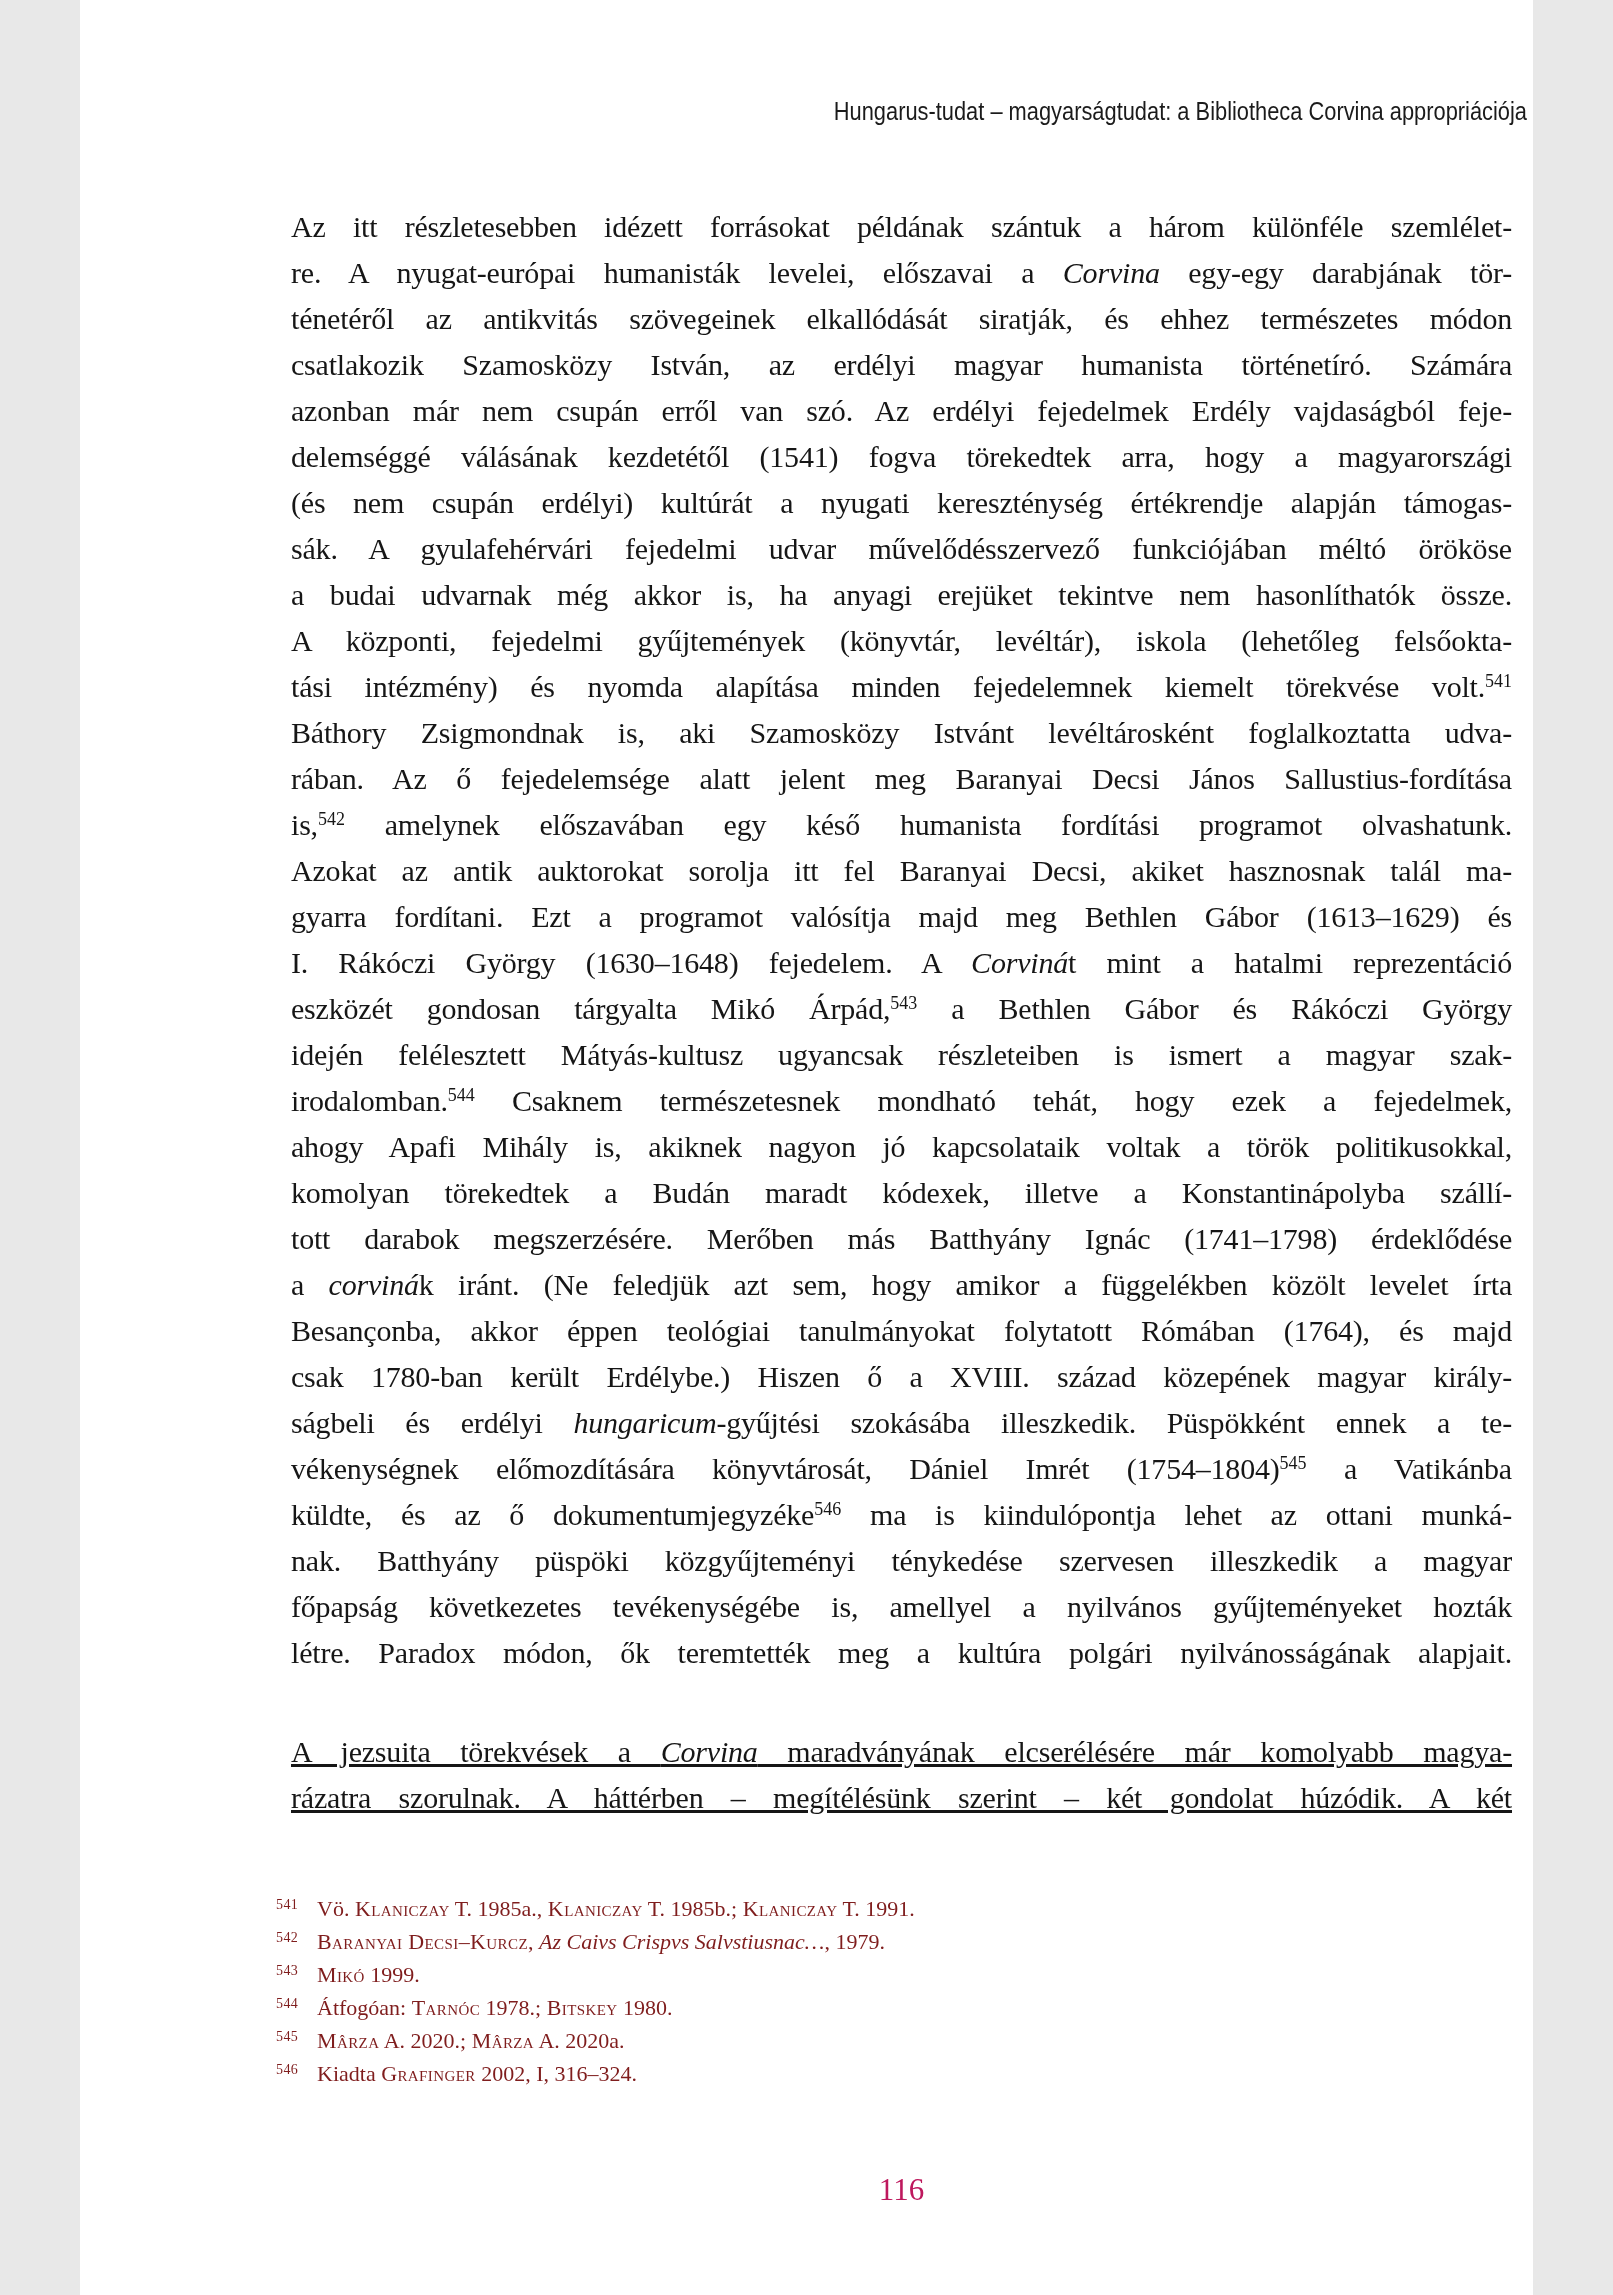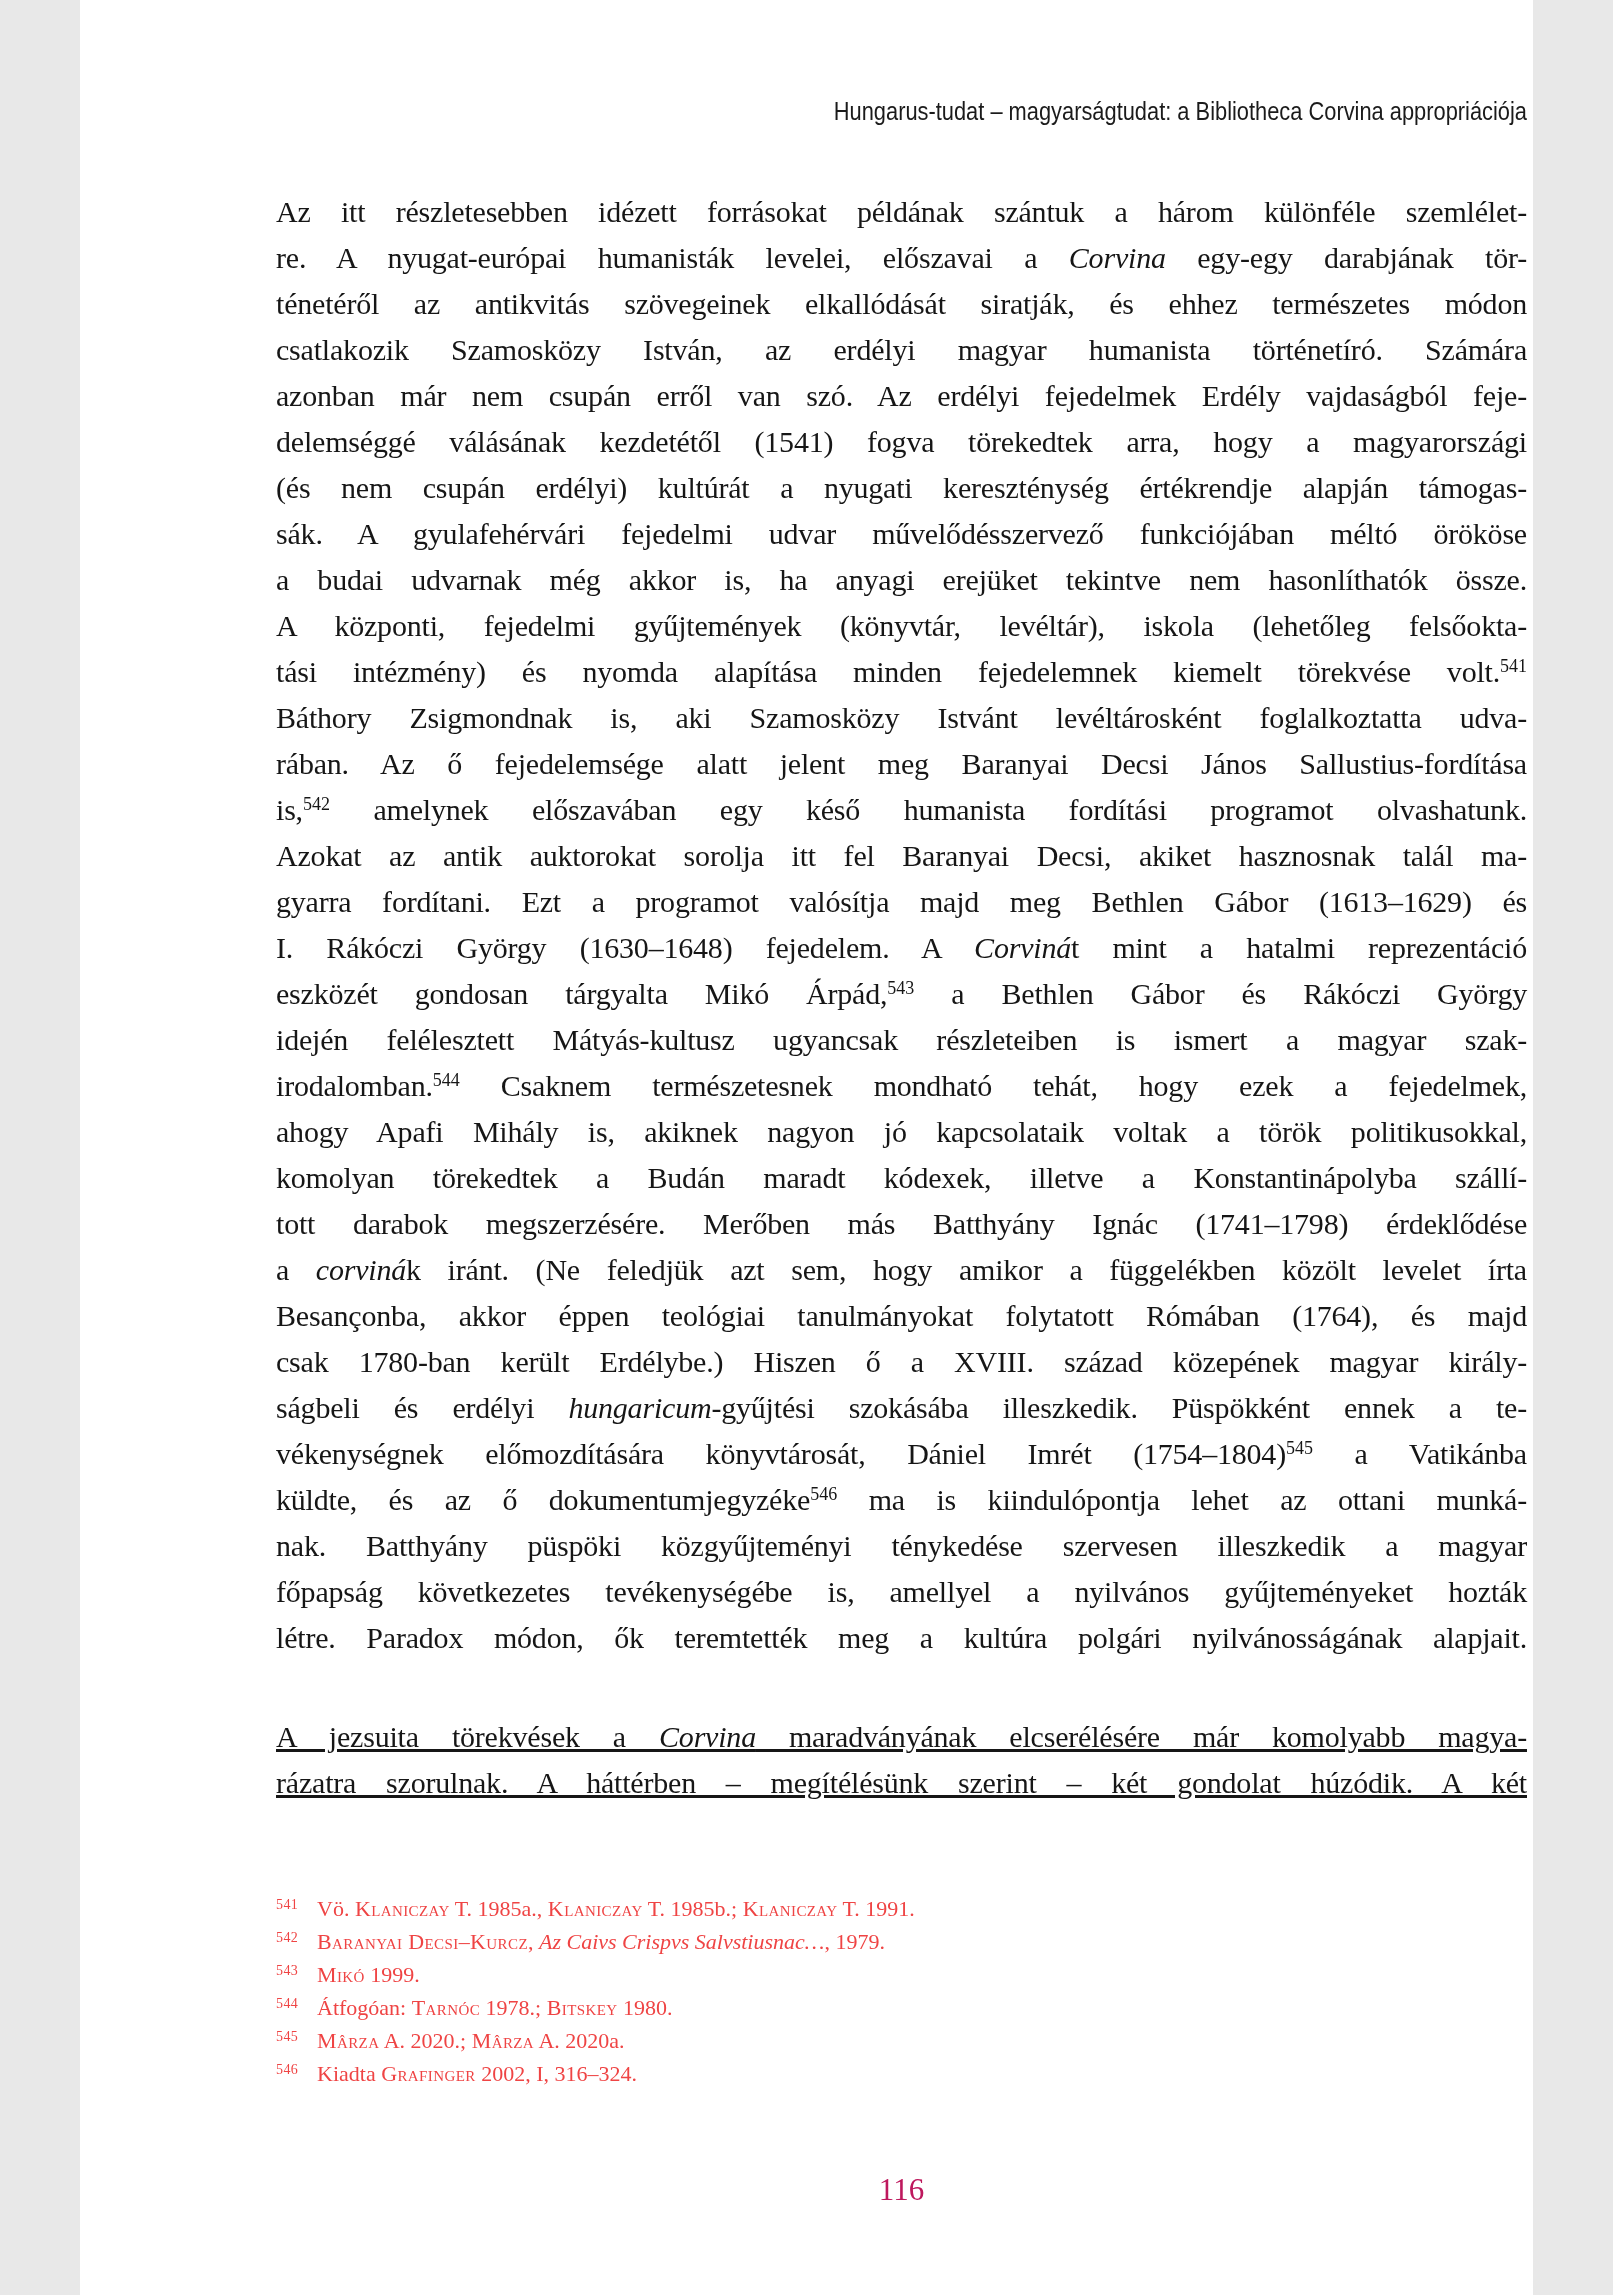--- a/index.html
+++ b/index.html
@@ -29,21 +29,21 @@
   }
   .body-text {
     position: absolute;
     top: 189px;
     left: 196px;
     width: 1251px;
     font-size: 30px;
     line-height: 46px;
     letter-spacing: -0.2px;
   }
-  .para { margin: 0; }
+  .para { margin: 15px; }
   .para + .para { margin-top: 53px; text-decoration: underline; }
   .line {
     text-align: justify;
     text-align-last: justify;
     height: 46px;
     white-space: normal;
   }
   .it { font-style: italic; }
   .sup {
     font-size: 0.6em;
@@ -51,21 +51,21 @@
     position: relative;
     top: -0.58em;
   }
   .footnotes {
     position: absolute;
     top: 1888px;
     left: 196px;
     width: 1251px;
     font-size: 22px;
     line-height: 33px;
-    color: #ef4444;
+    color: #7f1d1d;
   }
   .footnote { height: 33px; }
   .fn-num {
     display: inline-block;
     width: 41px;
     font-size: 14px;
     vertical-align: 7.4px;
     letter-spacing: 0.4px;
   }
   .fn-text { }

